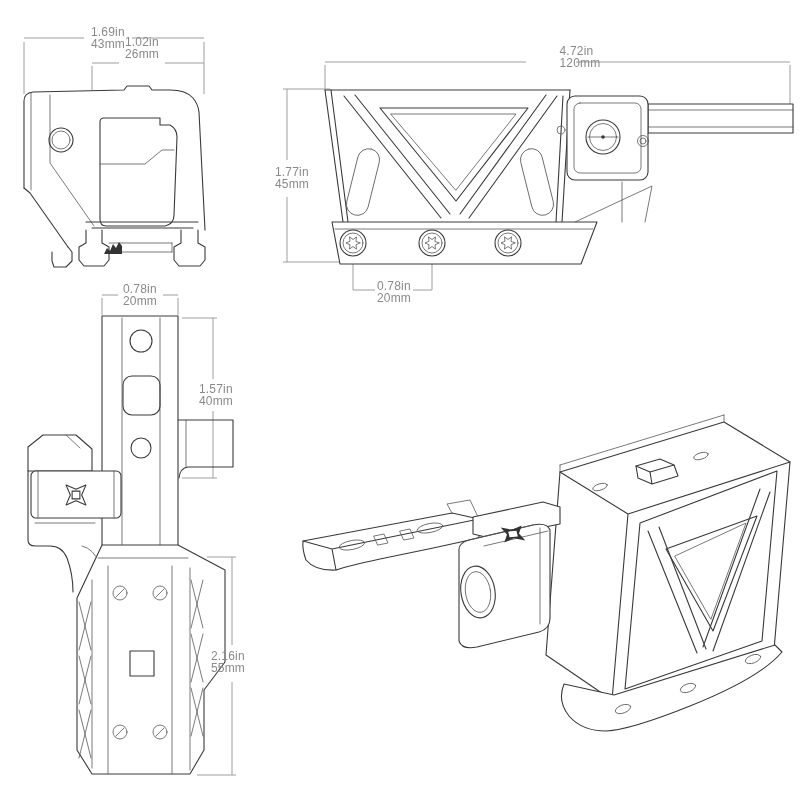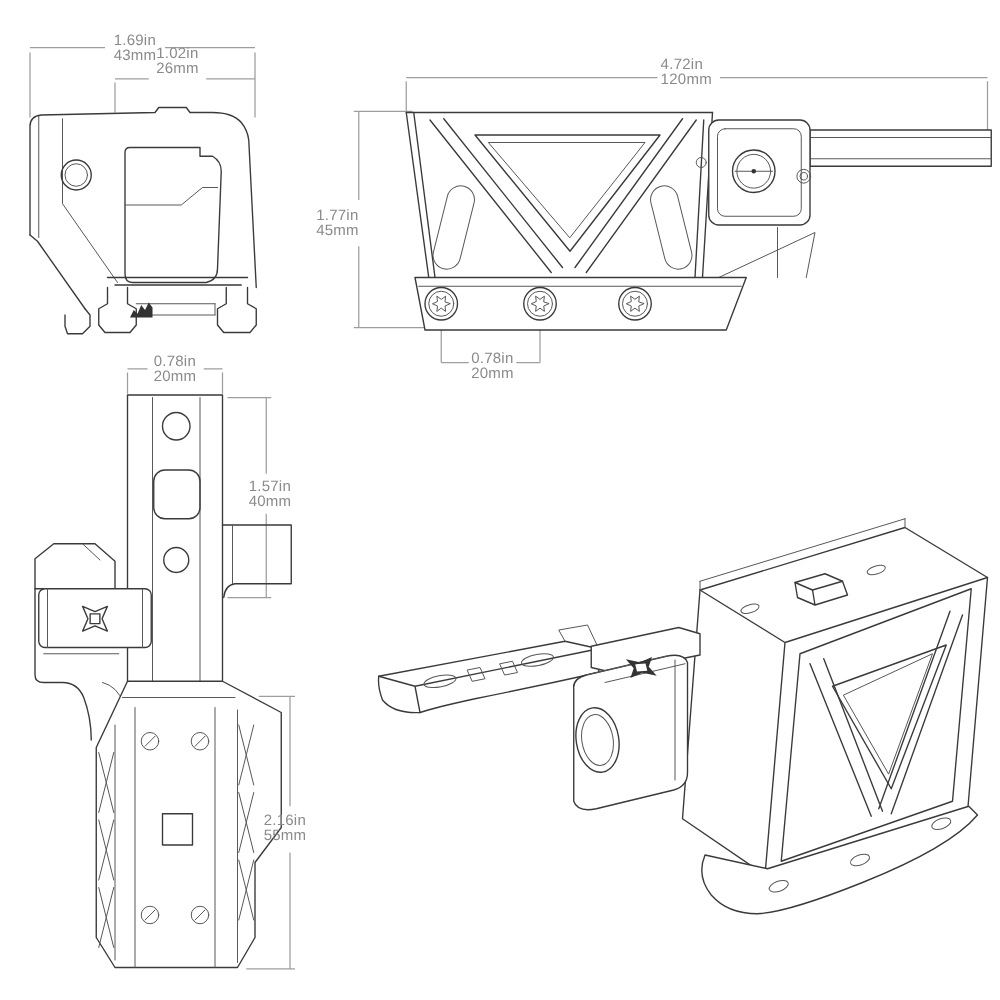--- a/index.html
+++ b/index.html
@@ -194,25 +194,25 @@
 </svg>
 
 <div class="dimlabel" style="left:108px;top:27px">
   <span>1.69in</span>
   <span>43mm</span>
 </div>
 <div class="dimlabel" style="left:142px;top:37px">
   <span>1.02in</span>
   <span>26mm</span>
 </div>
-<div class="dimlabel" style="left:549px;top:46px">
+<div class="dimlabel" style="left:580px;top:46px">
   <span>4.72in</span>
   <span>120mm</span>
 </div>
-<div class="dimlabel" style="left:270px;top:167px">
+<div class="dimlabel" style="left:292px;top:167px">
   <span>1.77in</span>
   <span>45mm</span>
 </div>
 <div class="dimlabel" style="left:394px;top:281px">
   <span>0.78in</span>
   <span>20mm</span>
 </div>
 <div class="dimlabel" style="left:140px;top:284px">
   <span>0.78in</span>
   <span>20mm</span>

